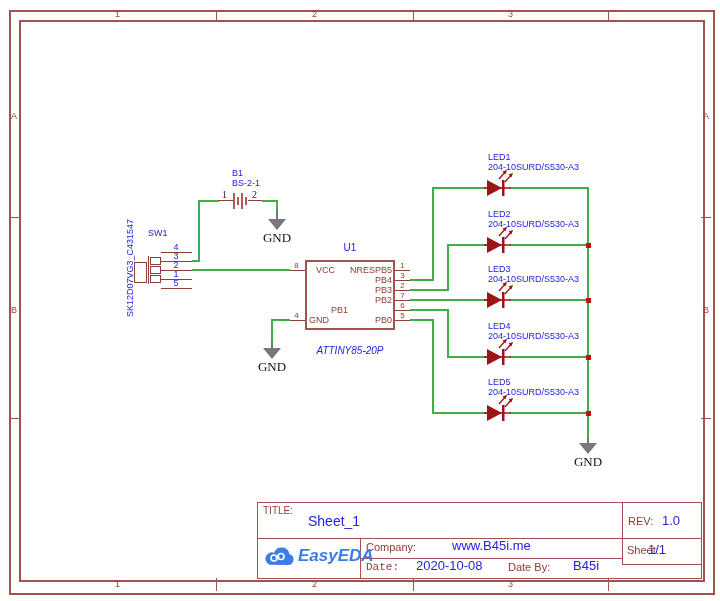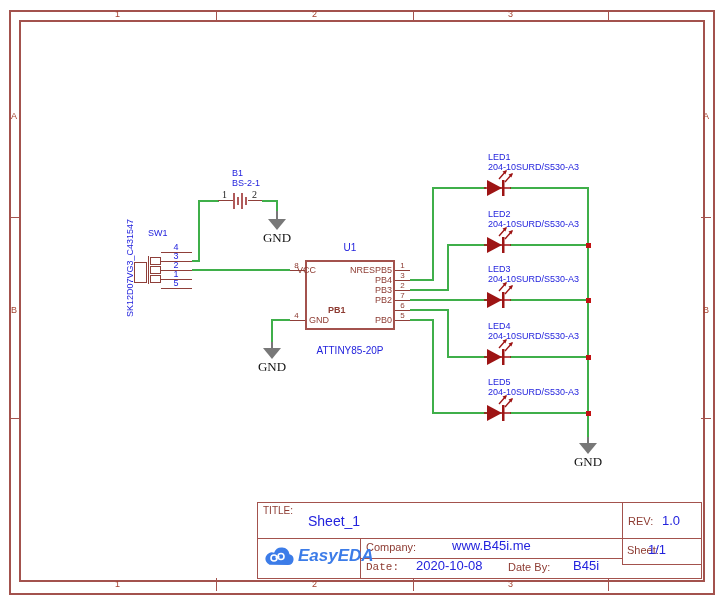--- a/index.html
+++ b/index.html
@@ -140,47 +140,47 @@
 
     <i class="swrect" style="left:150px;top:257px;width:11px;height:8px;"></i>
     <i class="swrect" style="left:150px;top:266px;width:11px;height:8px;"></i>
     <i class="swrect" style="left:150px;top:275px;width:11px;height:8px;"></i>
     <i class="p" style="left:148px;top:256px;width:1px;height:28px;"></i>
     <i class="swrect" style="left:134px;top:262px;width:13px;height:21px;"></i>
   </div>
 
   <div>
     <span class="blue" style="left:305px;top:243px;width:90px;text-align:center;font-size:10px;">U1</span>
-    <span class="blue" style="left:305px;top:346px;width:90px;text-align:center;font-size:10px;">ATTINY85-20P</span>
+    <span class="blue" style="left:305px;top:346px;width:90px;text-align:center;font-size:10px;font-style:italic;">ATTINY85-20P</span>
     <div class="icbody" style="left:305px;top:260px;width:90px;height:70px;"></div>
 
     <i class="p" style="left:290px;top:270px;width:15px;height:1px;"></i>
     <i class="p" style="left:290px;top:320px;width:15px;height:1px;"></i>
     <span class="pinnum" style="left:290px;top:261px;width:13px;">8</span>
     <span class="pinnum" style="left:290px;top:311px;width:13px;">4</span>
-    <span class="pinname" style="left:297px;top:265px;">VCC</span>
+    <span class="pinname" style="left:316px;top:265px;">VCC</span>
     <span class="pinname" style="left:309px;top:315px;">GND</span>
 
     <i class="p" style="left:395px;top:270px;width:15px;height:1px;"></i>
     <i class="p" style="left:395px;top:280px;width:15px;height:1px;"></i>
     <i class="p" style="left:395px;top:290px;width:15px;height:1px;"></i>
     <i class="p" style="left:395px;top:300px;width:15px;height:1px;"></i>
     <i class="p" style="left:395px;top:310px;width:15px;height:1px;"></i>
     <i class="p" style="left:395px;top:320px;width:15px;height:1px;"></i>
     <span class="pinnum" style="left:395px;top:261px;width:15px;">1</span>
     <span class="pinnum" style="left:395px;top:271px;width:15px;">3</span>
     <span class="pinnum" style="left:395px;top:281px;width:15px;">2</span>
     <span class="pinnum" style="left:395px;top:291px;width:15px;">7</span>
     <span class="pinnum" style="left:395px;top:301px;width:15px;">6</span>
     <span class="pinnum" style="left:395px;top:311px;width:15px;">5</span>
     <span class="pinname" style="left:315px;top:265px;width:77px;text-align:right;">NRESPB5</span>
     <span class="pinname" style="left:315px;top:275px;width:77px;text-align:right;">PB4</span>
     <span class="pinname" style="left:315px;top:285px;width:77px;text-align:right;">PB3</span>
     <span class="pinname" style="left:315px;top:295px;width:77px;text-align:right;">PB2</span>
-    <span class="pinname" style="left:328px;top:305px;width:77px;text-align:left;font-weight:bold;">PB1</span>
+    <span class="pinname" style="left:301px;top:305px;width:77px;text-align:center;">PB1</span>
     <span class="pinname" style="left:315px;top:315px;width:77px;text-align:right;">PB0</span>
   </div>
 
   <span class="blue" style="left:488px;top:152px;">LED1</span>
   <span class="blue" style="left:488px;top:162px;">204-10SURD/S530-A3</span>
   <svg class="abs" style="left:483px;top:167px;" width="34" height="30">
     <line x1="1" y1="21" x2="28" y2="21" stroke="#9d1414" stroke-width="1.5"></line>
     <polygon points="4,13 4,29 19,21" fill="#9d1414"></polygon>
     <rect x="19" y="13" width="2.5" height="16" fill="#9d1414"></rect>
     <line x1="16" y1="12" x2="23" y2="4" stroke="#9d1414" stroke-width="1.4"></line>

